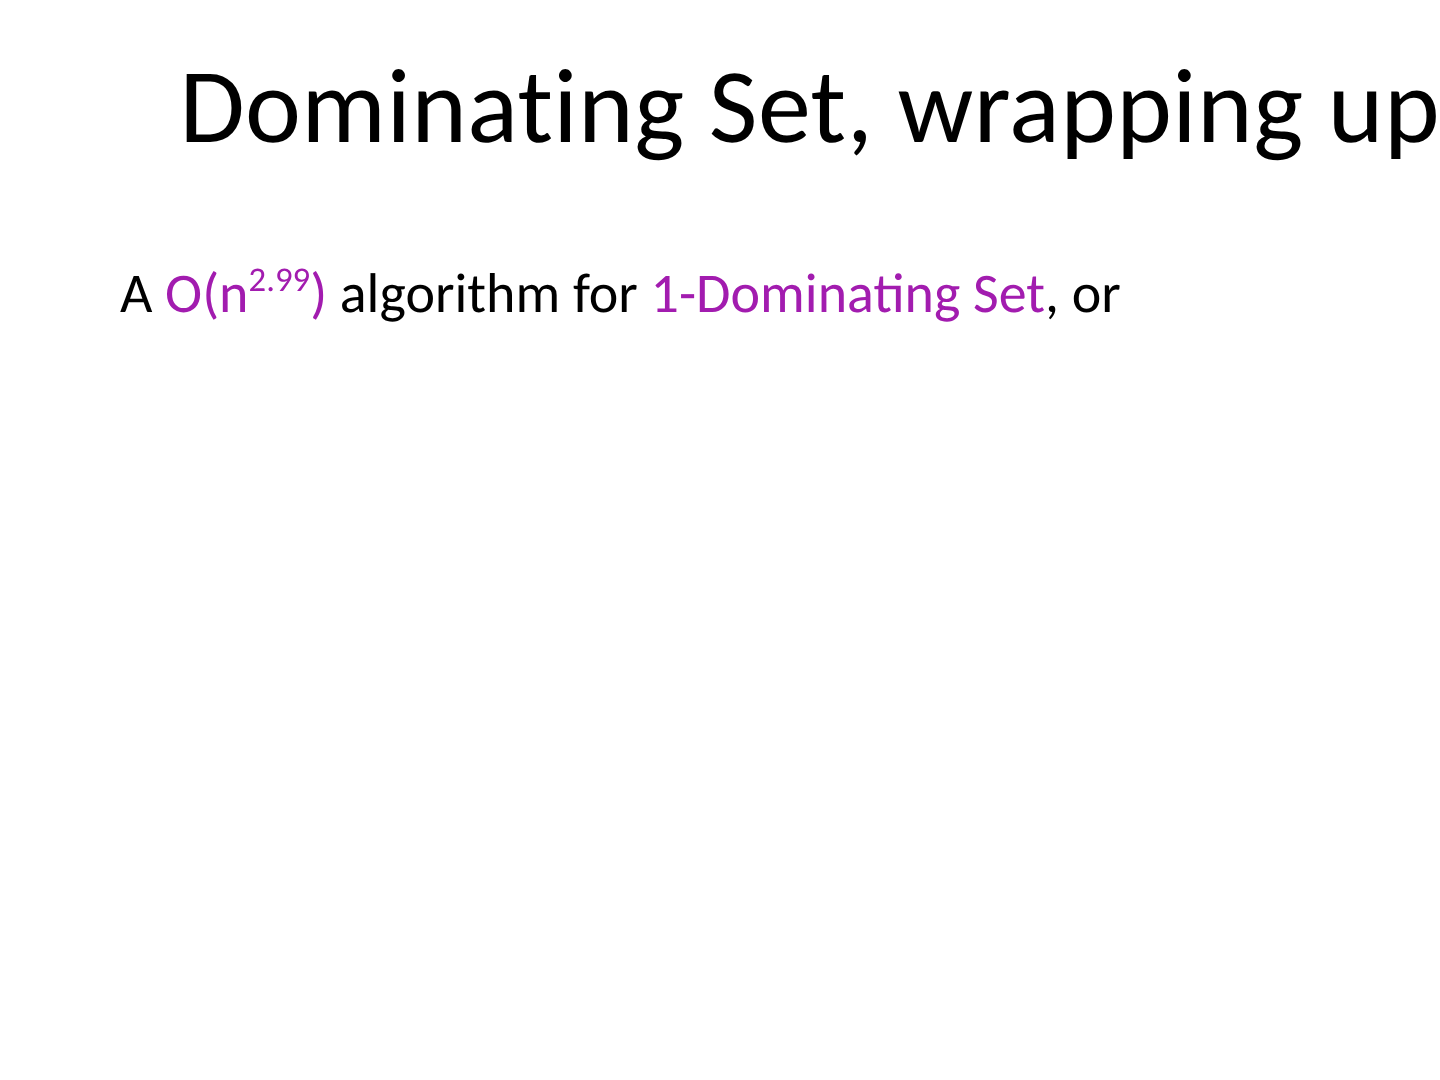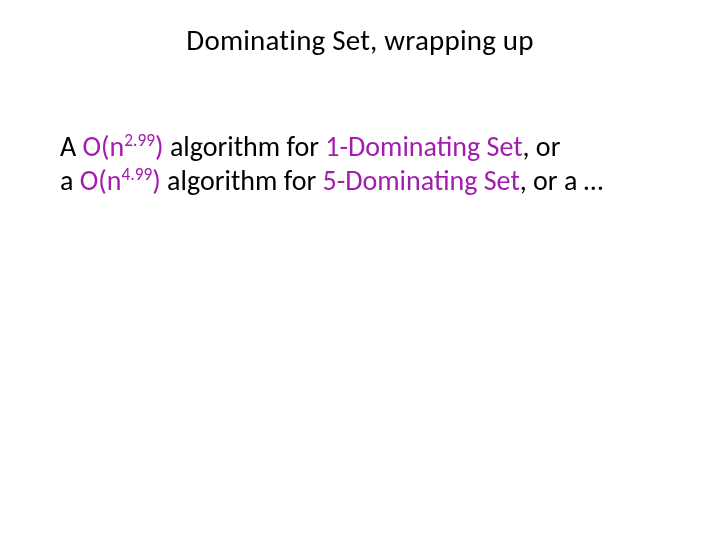--- a/index.html
+++ b/index.html
@@ -15,22 +15,22 @@
     width: 720px;
     height: 540px;
     position: relative;
     box-sizing: border-box;
   }
   .title {
     position: absolute;
     top: 22px;
     left: 0;
     width: 720px;
-    text-align: center;
-    font-size: 29px;
+    text-align: right;
+    font-size: 53px;
     font-weight: 400;
     letter-spacing: 0.2px;
   }
   .body {
     position: absolute;
     top: 130px;
     left: 60px;
     right: 60px;
     font-size: 28px;
     line-height: 1.2;
@@ -48,17 +48,14 @@
 </head>
 <body>
 
 <div class="slide">
   <div class="title">Dominating Set, wrapping up</div>
 
   <div class="body">
     <p>
       <span>A </span><span class="red"><span>O(n</span><sup>2.99</sup><span>)</span></span><span> algorithm for </span><span class="red">1-Dominating Set</span><span>, or</span>
     </p>
-    <p>
-      <span>a </span><span class="red"><span>O(n</span><sup>4.99</sup><span>)</span></span><span> algorithm for </span><span class="red">5-Dominating Set</span><span>, or a …</span>
-    </p>
   </div>
 </div>
 
 </body></html>

